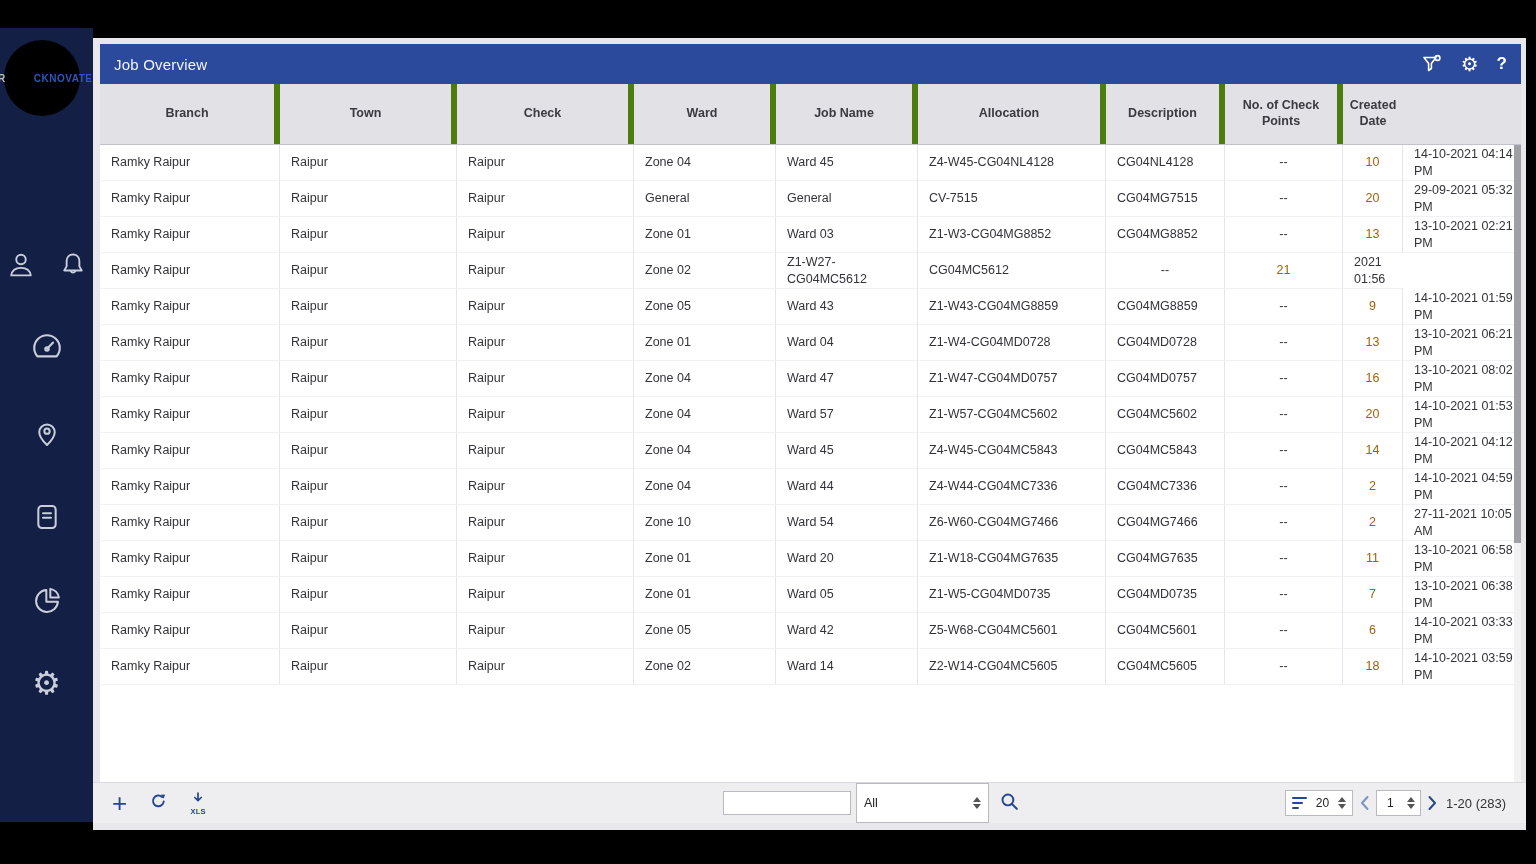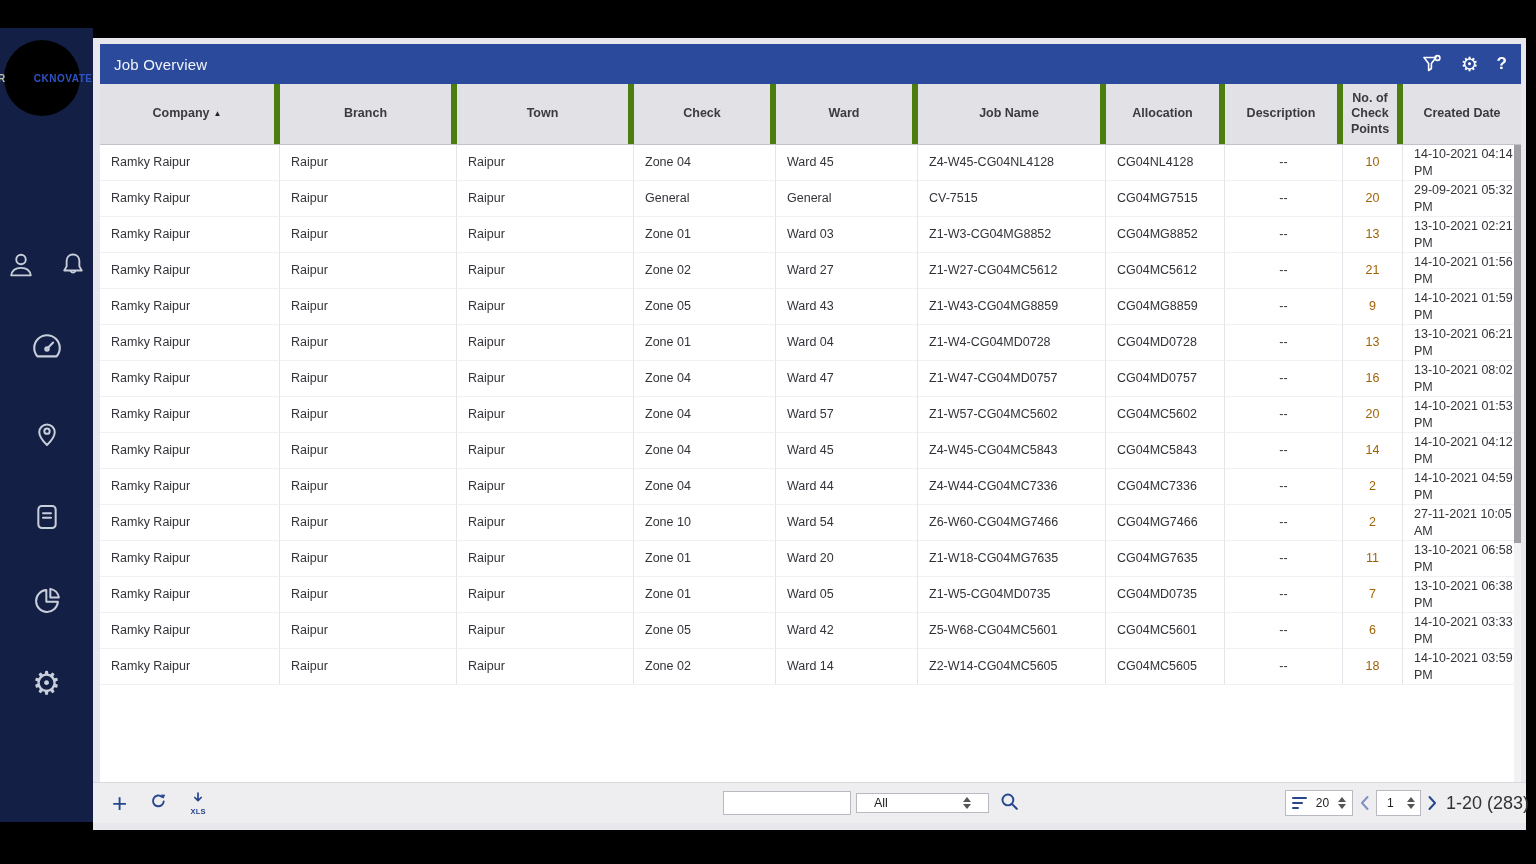--- a/index.html
+++ b/index.html
@@ -56,43 +56,43 @@
     border-top:1px solid #d9d9de;}
   .f-left{position:absolute;left:19px;top:0;height:40px;display:flex;align-items:center;gap:22px;}
   .fbtn{display:flex;align-items:center;justify-content:center;cursor:pointer;color:#26468f;}
   .plus{font-size:26px;font-weight:400;line-height:1;color:#26468f;}
   .fbtn svg{stroke:#26468f;fill:none;stroke-linecap:round;stroke-linejoin:round;}
   .xls{display:flex;flex-direction:column;align-items:center;cursor:pointer;}
   .xls .xlstxt{font-size:7.5px;font-weight:700;color:#26468f;letter-spacing:.3px;margin-top:-2px;}
   .f-center{position:absolute;left:630px;top:0;height:40px;display:flex;align-items:center;gap:2px;}
   .search-input{width:128px;height:24px;border:1px solid #b9b9c2;background:#fff;
     font-size:12px;padding:0 6px;box-sizing:border-box;outline:none;font-family:inherit;}
-  .selbox{width:133px;height:20px;border:1px solid #b9b9c2;background:#fff;display:flex;
-    align-items:center;justify-content:space-between;padding:0 17px;box-sizing:border-box;
+  .selbox{width:133px;height:40px;border:1px solid #b9b9c2;background:#fff;display:flex;
+    align-items:center;justify-content:space-between;padding:0 7px;box-sizing:border-box;
     font-size:12.5px;color:#222;cursor:pointer;margin-left:3px;}
   .spn{display:flex;flex-direction:column;gap:2px;}
   .spn .up{width:0;height:0;border-left:4px solid transparent;border-right:4px solid transparent;border-bottom:5px solid #555;}
   .spn .dn{width:0;height:0;border-left:4px solid transparent;border-right:4px solid transparent;border-top:5px solid #555;}
   .f-search{margin-left:8px;}
   .f-right{position:absolute;left:1192px;top:0;height:40px;display:flex;align-items:center;}
   .psize{width:68px;height:26px;border:1px solid #b9b9c2;background:#fff;display:flex;
     align-items:center;justify-content:space-between;padding:0 6px;box-sizing:border-box;cursor:pointer;}
   .lines{display:flex;flex-direction:column;gap:2.5px;}
   .lines i{display:block;height:2.5px;background:#26468f;border-radius:1px;}
   .lines i:nth-child(1){width:15px;}
   .lines i:nth-child(2){width:11px;}
   .lines i:nth-child(3){width:7px;}
   .psize .num,.pnum .num{font-size:12px;color:#222;}
   .chev{margin:0 6px;display:flex;align-items:center;cursor:pointer;}
   .chev svg{fill:none;stroke-width:2;stroke-linecap:round;stroke-linejoin:round;}
   .chev.prev svg{stroke:#7e92c2;}
   .chev.next svg{stroke:#26468f;}
   .pnum{width:45px;height:26px;border:1px solid #b9b9c2;background:#fff;display:flex;
     align-items:center;justify-content:space-between;padding:0 5px 0 10px;box-sizing:border-box;}
-  .range{font-size:18px;color:#333;margin-left:2px;white-space:nowrap;}
+  .range{font-size:13px;color:#333;margin-left:2px;white-space:nowrap;}
 </style>
 </head>
 <body>
 
 <div class="sidebar">
   <div class="logo">
     <span class="lt">TR</span>
     <svg width="9" height="12" viewBox="0 0 9 12">
       <rect x="1" y="5" width="7" height="6" rx="1" fill="#d8b92c"></rect>
       <path d="M2.5 5V3.5a2 2 0 0 1 4 0V5" stroke="#d8b92c" stroke-width="1.2" fill="none"></path>
@@ -178,24 +178,20 @@
           <circle cx="16.5" cy="4" r="2.4"></circle>
         </svg>
       </span>
       <span class="ic gear-white">⚙</span>
       <span class="ic help">?</span>
     </div>
   </div>
 
   <div class="tablewrap">
     <div class="grid thead">
-      <div class="th">
-        <span>Company</span>
-        <span class="sort">▲</span>
-      </div>
       <div class="th">Branch</div>
       <div class="th">Town</div>
       <div class="th">Check</div>
       <div class="th">Ward</div>
       <div class="th">Job Name</div>
       <div class="th">Allocation</div>
       <div class="th">Description</div>
       <div class="th" style="padding:0 6px;">No. of Check Points</div>
       <div class="th">Created Date</div>
     </div>
@@ -239,21 +235,20 @@
       <div class="td center">--</div>
       <div class="td link">13</div>
       <div class="td wrapdate">13-10-2021 02:21 PM</div>
     </div>
 
     <div class="grid tr">
       <div class="td">Ramky Raipur</div>
       <div class="td">Raipur</div>
       <div class="td">Raipur</div>
       <div class="td">Zone 02</div>
-      <div class="td">Ward 27</div>
       <div class="td">Z1-W27-CG04MC5612</div>
       <div class="td">CG04MC5612</div>
       <div class="td center">--</div>
       <div class="td link">21</div>
       <div class="td wrapdate">14-10-2021 01:56 PM</div>
     </div>
 
     <div class="grid tr">
       <div class="td">Ramky Raipur</div>
       <div class="td">Raipur</div>

